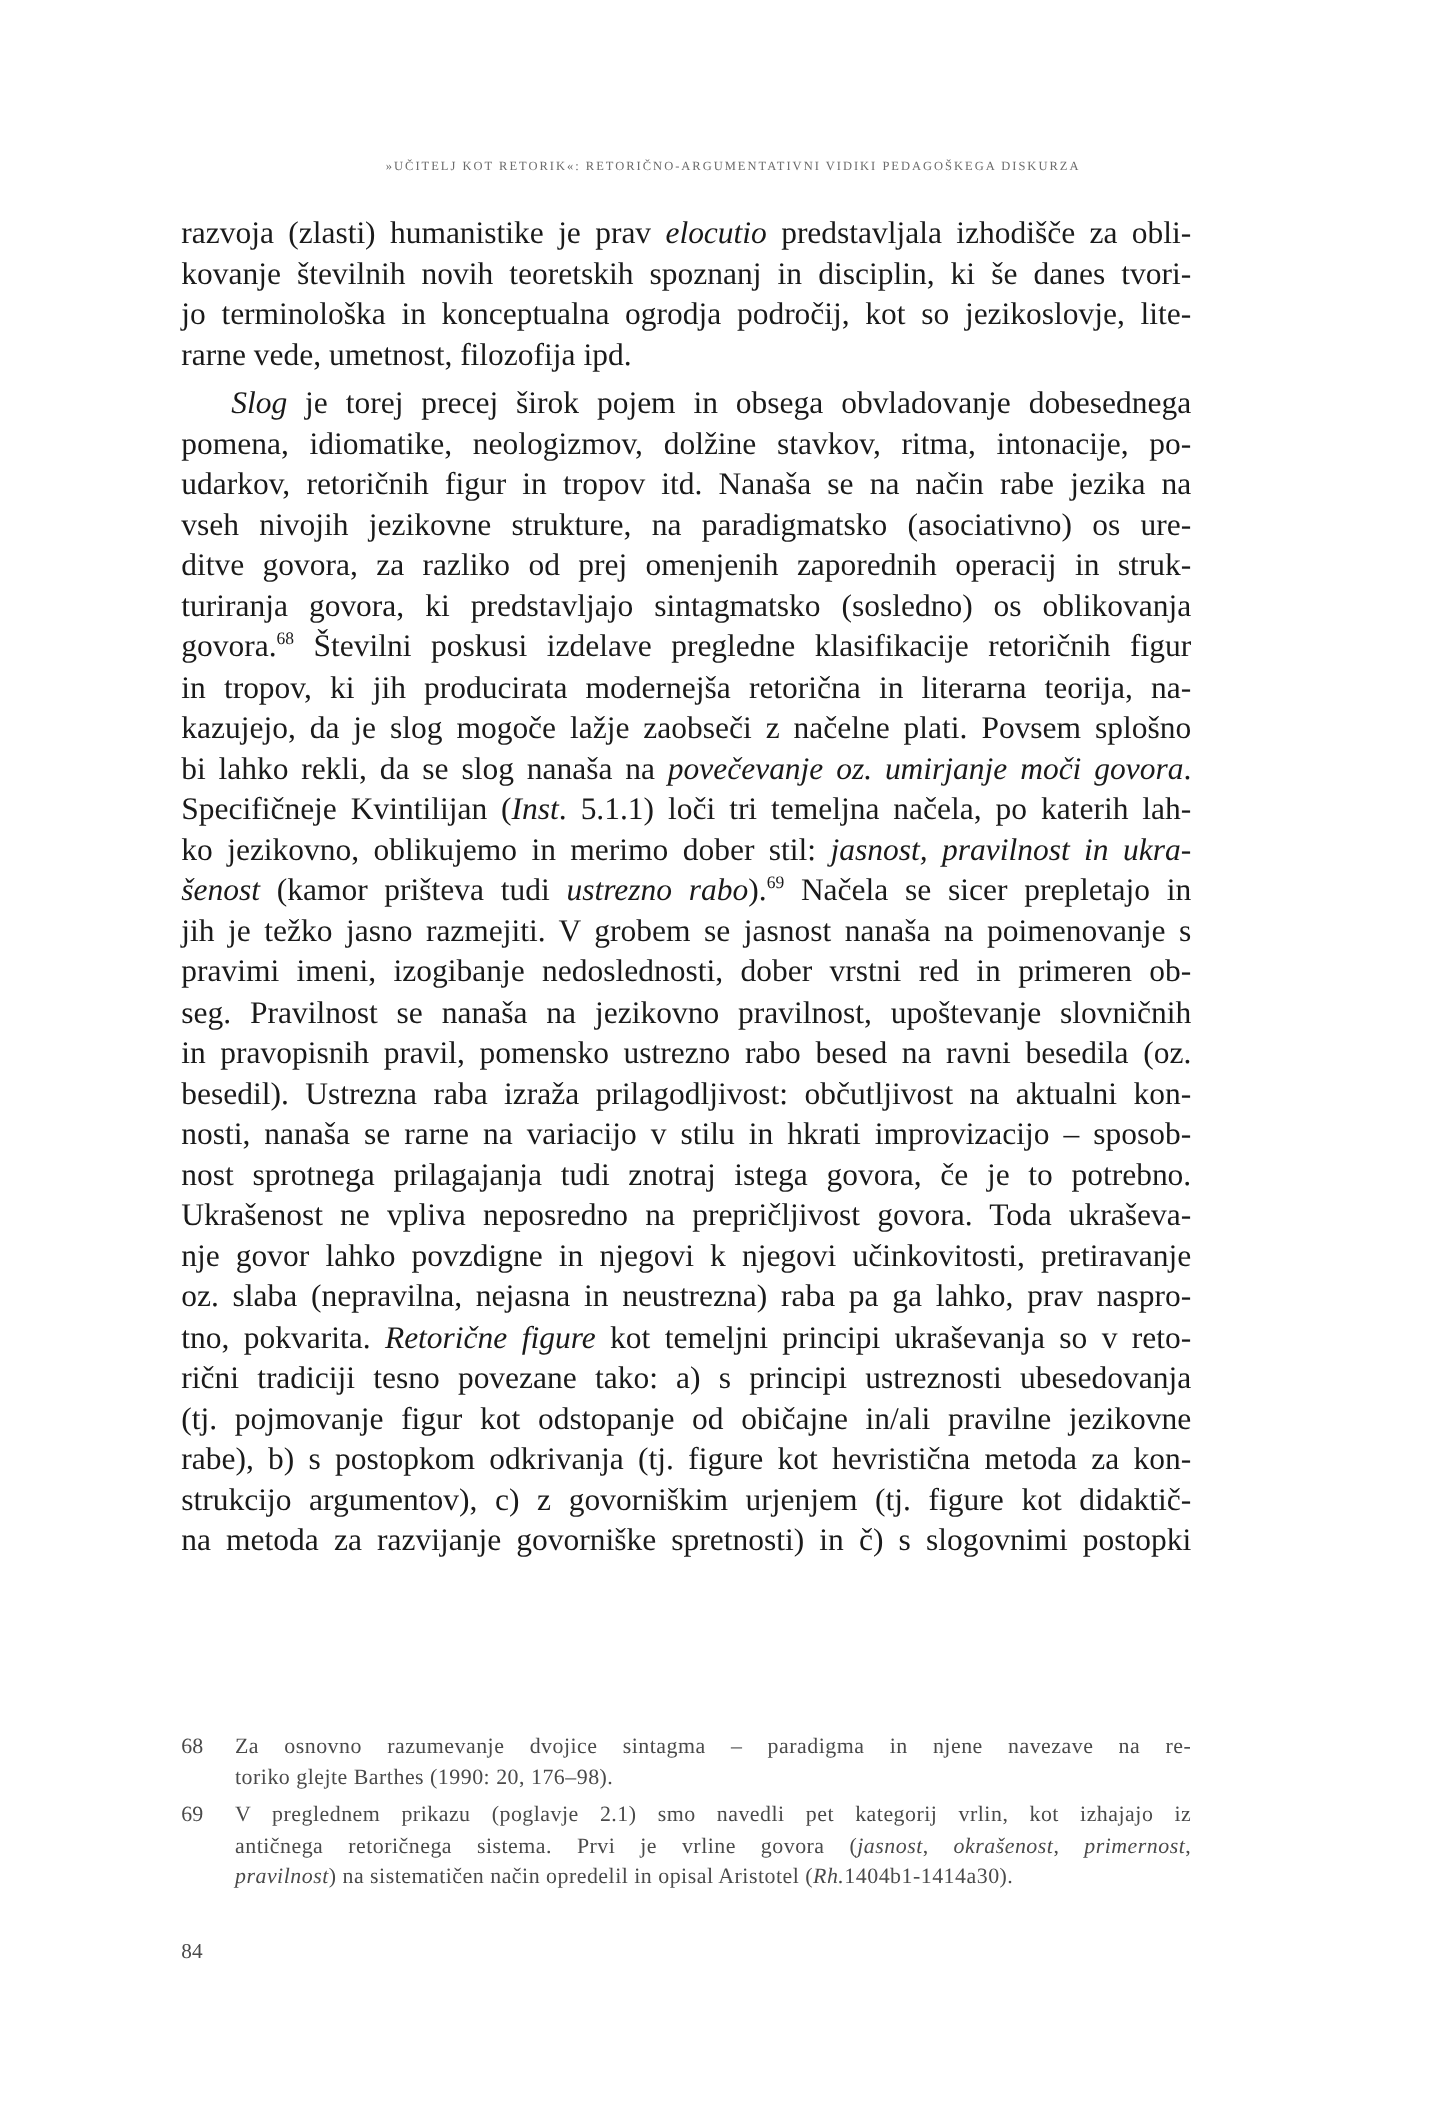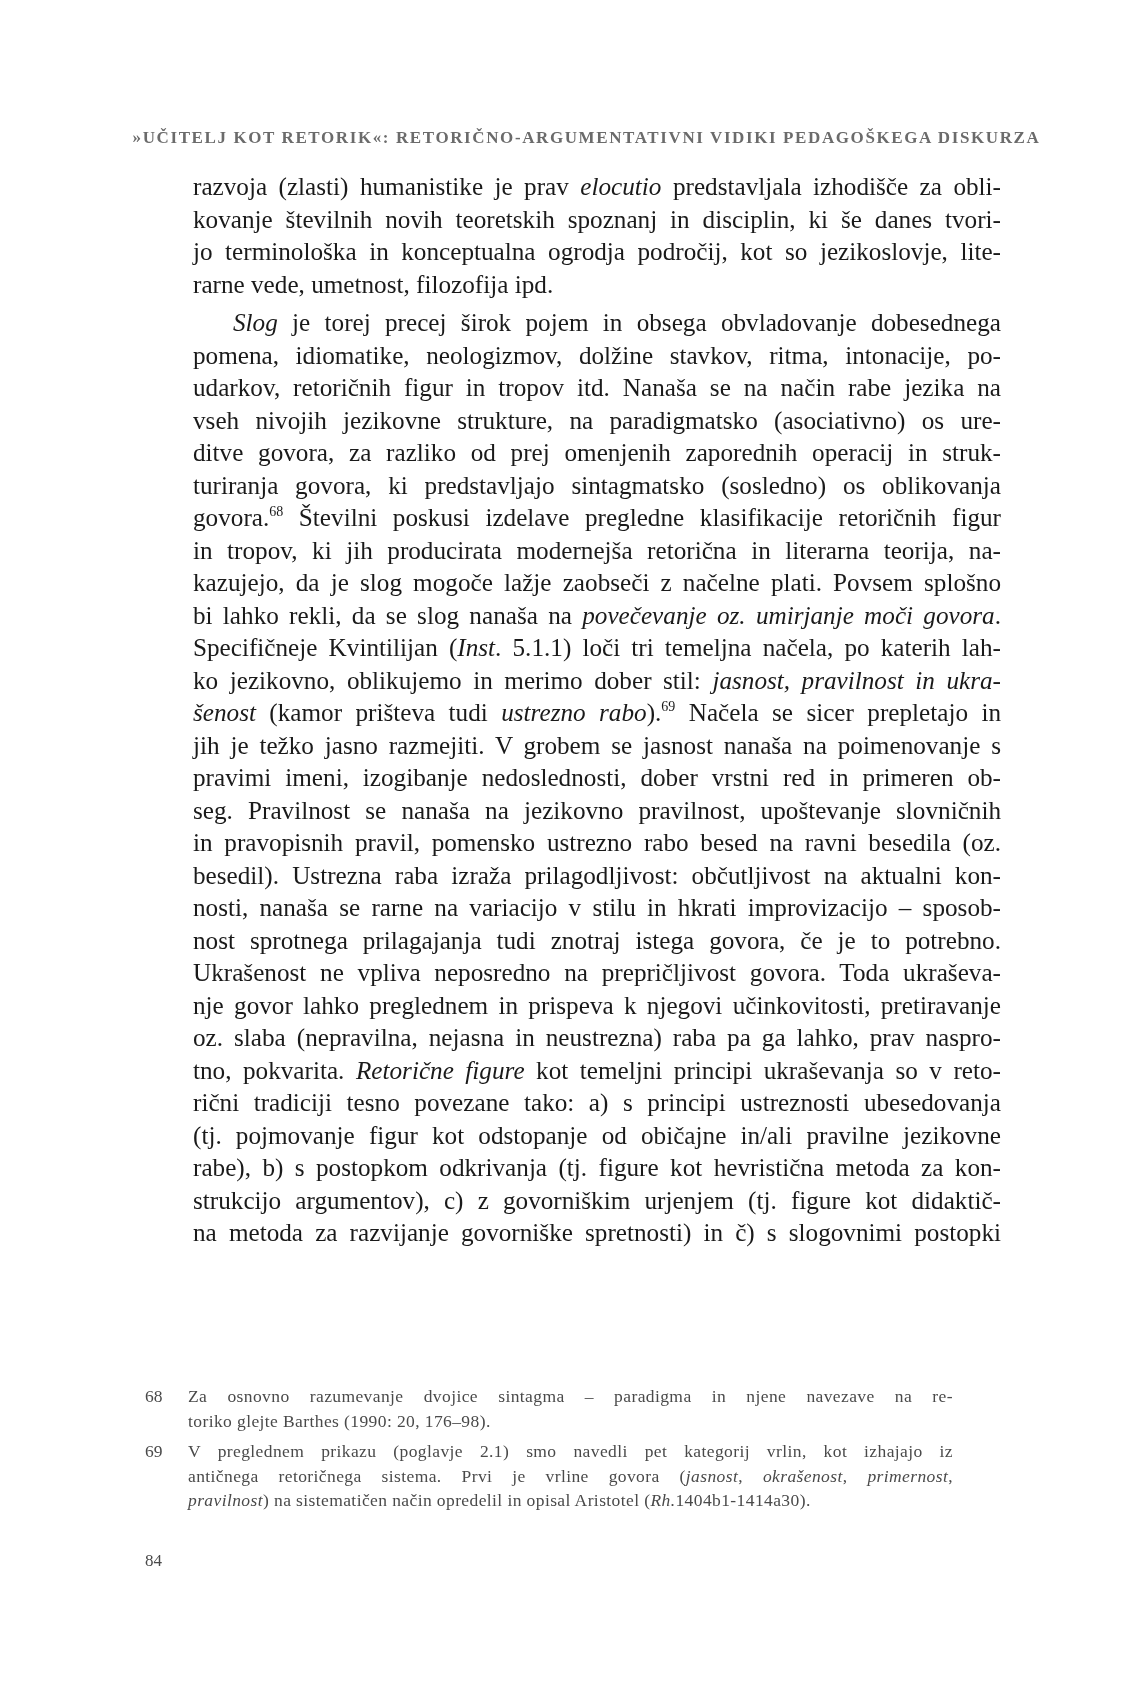--- a/index.html
+++ b/index.html
@@ -1,28 +1,27 @@
 <!DOCTYPE html>
 <html><head>
 <meta charset="utf-8">
 <style>
   html, body { margin: 0; padding: 0; background: #ffffff; }
   body { width: 1145px; height: 1684px; position: relative; overflow: hidden; }
   .page { position: absolute; left: 0; top: 0; width: 1145px; height: 1684px; background: #fff; }
   .running-head {
     position: absolute; left: 0; right: 0; top: 128px; text-align: center;
     font-family: "Liberation Serif", "DejaVu Serif", serif;
-    font-size: 17px; letter-spacing: 1.6px; color: #6b6b6b;
+    font-size: 10px; letter-spacing: 1.6px; color: #6b6b6b;
     padding-left: 28px;
-    font-weight: bold;
   }
   .body-text {
     position: absolute; left: 145px; top: 171px; width: 808px;
     font-family: "Liberation Serif", "DejaVu Serif", serif;
-    font-size: 25.2px; line-height: 32.5px; color: #1a1a1a; margin-left: 48px;
+    font-size: 25.2px; line-height: 32.5px; color: #1a1a1a;
   }
   .line { display: block; white-space: nowrap; text-align: justify; text-align-last: justify; height: 32.5px; }
   .line.last { text-align-last: left; }
   .line.indent { padding-left: 40px; }
   .gap { height: 6px; }
   .footnotes {
     position: absolute; left: 145px; top: 1384px; width: 808px;
     font-family: "Liberation Serif", "DejaVu Serif", serif;
     font-size: 17.5px; line-height: 24.5px; color: #4a4a4a;
   }
@@ -65,21 +64,21 @@
         <span class="line"><span>ko jezikovno, oblikujemo in merimo dober stil: </span><i>jasnost, pravilnost in ukra-</i></span>
         <span class="line"><i>šenost</i><span> (kamor prišteva tudi </span><i>ustrezno rabo</i><span>).</span><sup>69</sup><span> Načela se sicer prepletajo in</span></span>
         <span class="line"><span>jih je težko jasno razmejiti. V grobem se jasnost nanaša na poimenovanje s</span></span>
         <span class="line"><span>pravimi imeni, izogibanje nedoslednosti, dober vrstni red in primeren ob-</span></span>
         <span class="line"><span>seg. Pravilnost se nanaša na jezikovno pravilnost, upoštevanje slovničnih</span></span>
         <span class="line"><span>in pravopisnih pravil, pomensko ustrezno rabo besed na ravni besedila (oz.</span></span>
         <span class="line"><span>besedil). Ustrezna raba izraža prilagodljivost: občutljivost na aktualni kon-</span></span>
         <span class="line"><span>nosti, nanaša se rarne na variacijo v stilu in hkrati improvizacijo – sposob-</span></span>
         <span class="line"><span>nost sprotnega prilagajanja tudi znotraj istega govora, če je to potrebno.</span></span>
         <span class="line"><span>Ukrašenost ne vpliva neposredno na prepričljivost govora. Toda ukraševa-</span></span>
-        <span class="line"><span>nje govor lahko preglednem in prispeva k njegovi učinkovitosti, pretiravanje</span></span>
+        <span class="line"><span>nje govor lahko povzdigne in njegovi k njegovi učinkovitosti, pretiravanje</span></span>
         <span class="line"><span>oz. slaba (nepravilna, nejasna in neustrezna) raba pa ga lahko, prav naspro-</span></span>
         <span class="line"><span>tno, pokvarita. </span><i>Retorične figure</i><span> kot temeljni principi ukraševanja so v reto-</span></span>
         <span class="line"><span>rični tradiciji tesno povezane tako: a) s principi ustreznosti ubesedovanja</span></span>
         <span class="line"><span>(tj. pojmovanje figur kot odstopanje od običajne in/ali pravilne jezikovne</span></span>
         <span class="line"><span>rabe), b) s postopkom odkrivanja (tj. figure kot hevristična metoda za kon-</span></span>
         <span class="line"><span>strukcijo argumentov), c) z govorniškim urjenjem (tj. figure kot didaktič-</span></span>
         <span class="line"><span>na metoda za razvijanje govorniške spretnosti) in č) s slogovnimi postopki</span></span>
       </div>
     </div>
   <div class="footnotes" id="fns">

